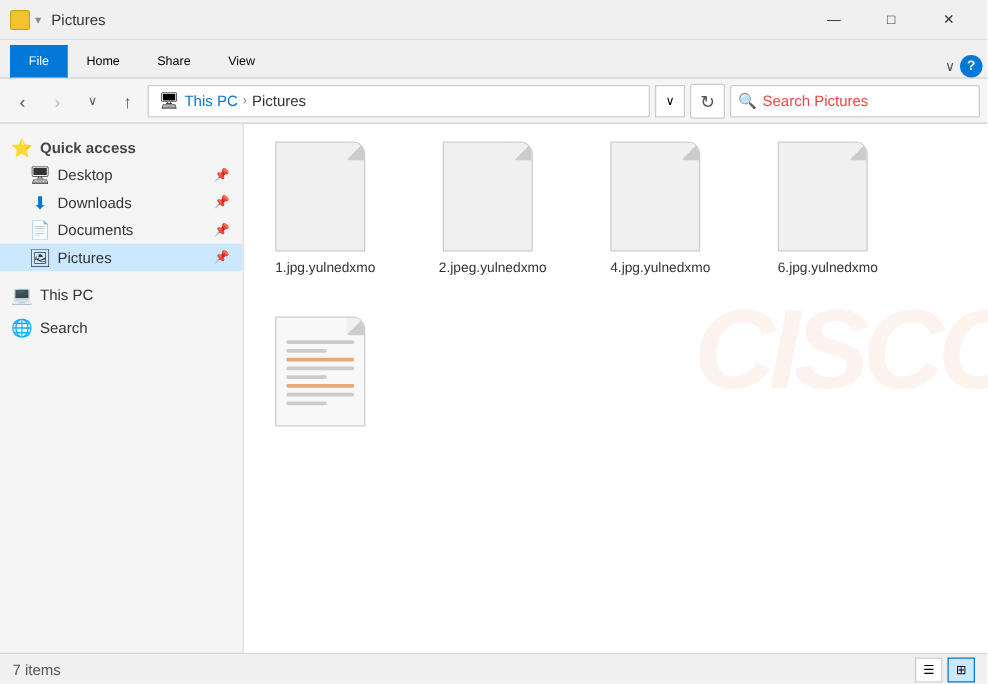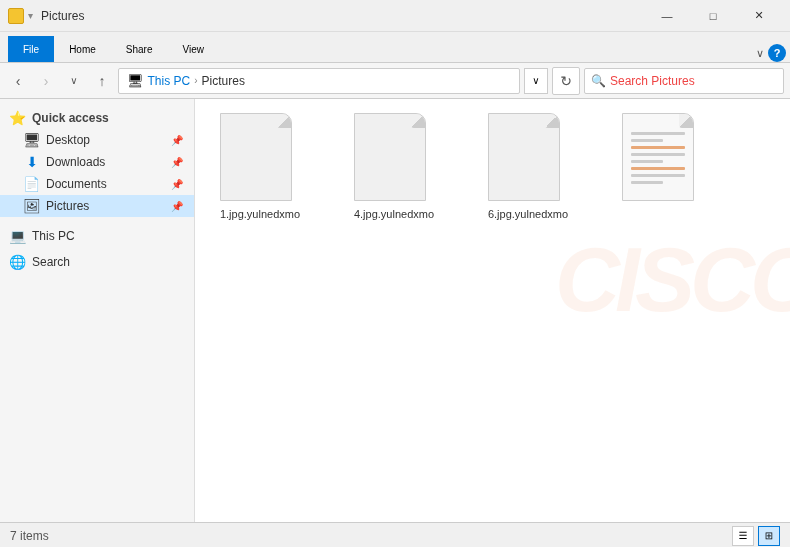--- a/index.html
+++ b/index.html
@@ -339,20 +339,26 @@
   <div class="file-item">
         <div class="file-icon">
           <div class="doc-page"></div>
         </div>
         <div class="file-label">1.jpg.yulnedxmo</div>
       </div>
       <div class="file-item">
         <div class="file-icon">
           <div class="doc-page"></div>
         </div>
+        <div class="file-label">2.jpeg.yulnedxmo</div>
+      </div>
+      <div class="file-item">
+        <div class="file-icon">
+          <div class="doc-page"></div>
+        </div>
         <div class="file-label">4.jpg.yulnedxmo</div>
       </div>
       <div class="file-item">
         <div class="file-icon">
           <div class="doc-page"></div>
         </div>
         <div class="file-label">6.jpg.yulnedxmo</div>
       </div>
       <div class="file-item">
         <div class="file-icon">

